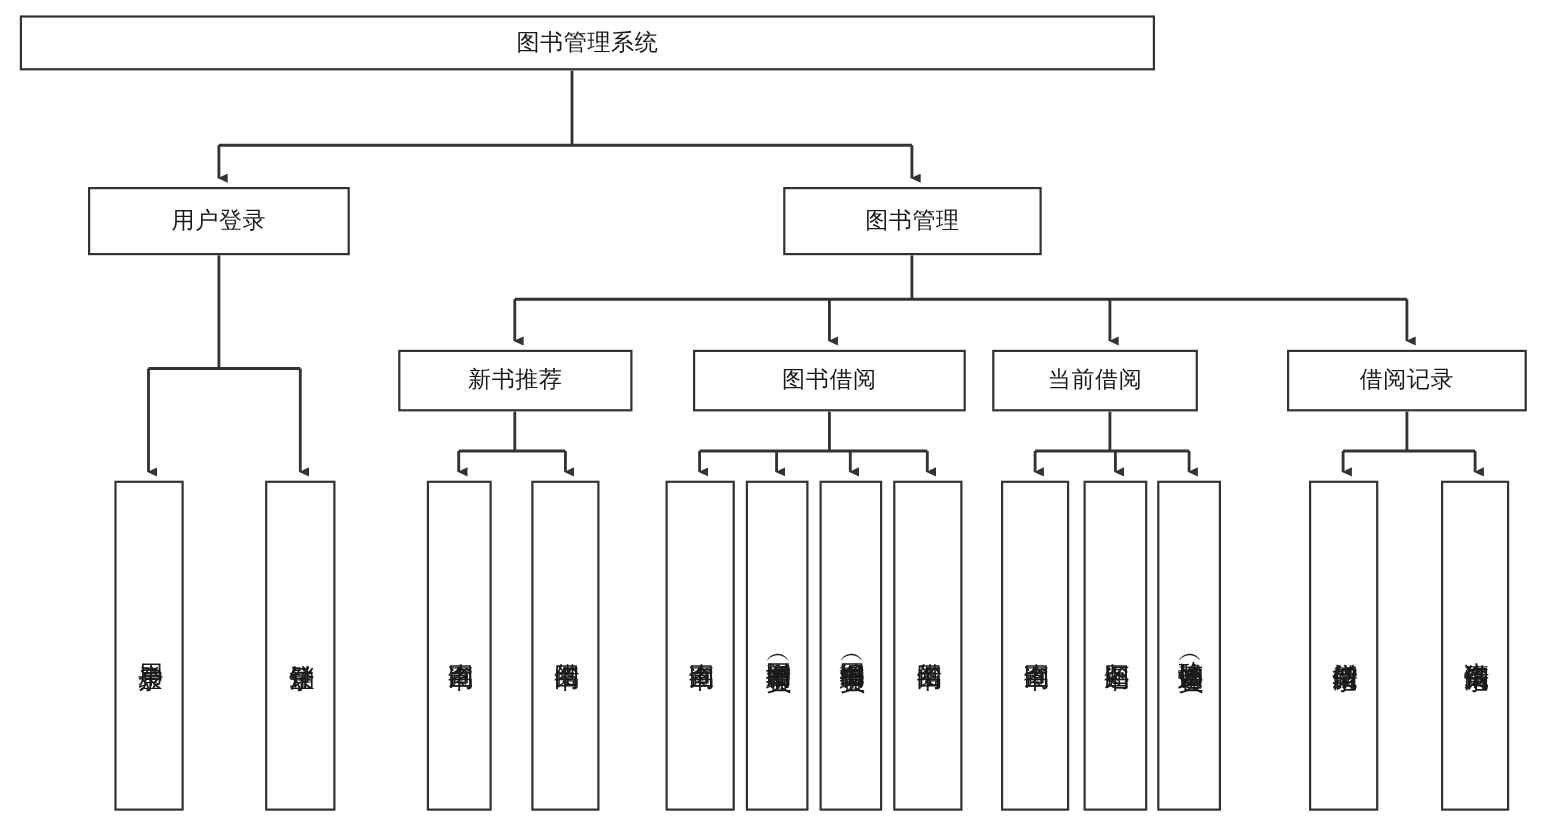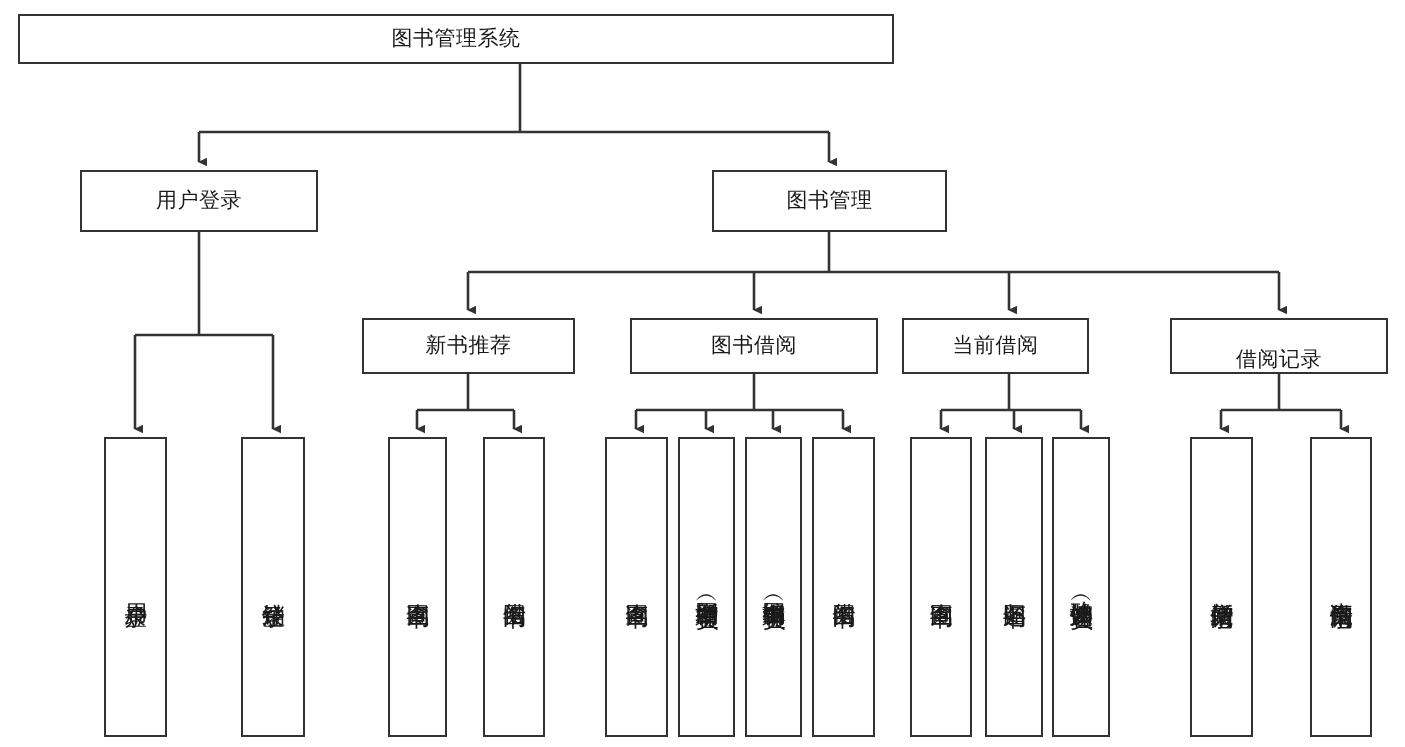--- a/index.html
+++ b/index.html
@@ -116,41 +116,41 @@
       <path d="M1014,410 L1014,429" marker-end="url(#arrowhead)"></path>
       <path d="M1081,410 L1081,429" marker-end="url(#arrowhead)"></path>
 
       <path d="M1279,374 L1279,410"></path>
       <path d="M1221,410 L1341,410"></path>
       <path d="M1221,410 L1221,429" marker-end="url(#arrowhead)"></path>
       <path d="M1341,410 L1341,429" marker-end="url(#arrowhead)"></path>
     </g>
   </svg>
 
-  <div class="node horiz" style="left:18px; top:14px; width:876px; height:50px;">
+  <div class="node horiz" style="left:18px; top:14px; width:1032px; height:50px;">
     <span class="label">图书管理系统</span>
   </div>
 
   <div class="node horiz" style="left:80px; top:170px; width:238px; height:62px;">
     <span class="label">用户登录</span>
   </div>
   <div class="node horiz" style="left:712px; top:170px; width:235px; height:62px;">
     <span class="label">图书管理</span>
   </div>
 
   <div class="node horiz" style="left:362px; top:318px; width:213px; height:56px;">
     <span class="label">新书推荐</span>
   </div>
   <div class="node horiz" style="left:630px; top:318px; width:248px; height:56px;">
     <span class="label">图书借阅</span>
   </div>
   <div class="node horiz" style="left:902px; top:318px; width:187px; height:56px;">
     <span class="label">当前借阅</span>
   </div>
-  <div class="node horiz" style="left:1170px; top:318px; width:218px; height:56px;align-items:flex-end;">
+  <div class="node horiz" style="left:1170px; top:318px; width:218px; height:56px;">
     <span class="label">借阅记录</span>
   </div>
 
   <div class="node vert" style="left:104px; top:437px; width:63px; height:300px;">
     <span class="label">用户登录</span>
   </div>
   <div class="node vert" style="left:241px; top:437px; width:64px; height:300px;">
     <span class="label">注销登录</span>
   </div>
   <div class="node vert" style="left:388px; top:437px; width:59px; height:300px;">

